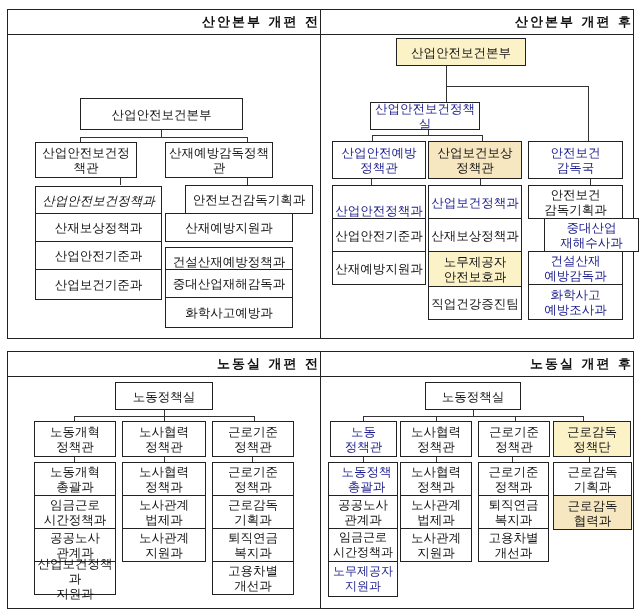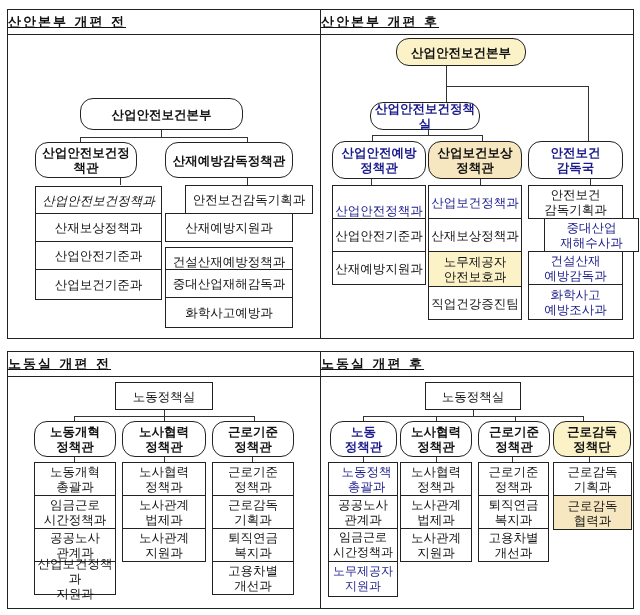--- a/index.html
+++ b/index.html
@@ -1,43 +1,43 @@
 <!DOCTYPE html>
 <html><head>
 <meta charset="utf-8">
 <style>
   html, body { margin:0; padding:0; background:#ffffff; }
   body { width:640px; height:615px; position:relative; overflow:hidden;
          font-family:"DejaVu Sans", sans-serif; color:#111; }
   .panel { position:absolute; border:1.5px solid #222; background:#fff; box-sizing:border-box; }
   .panel-title { position:absolute; left:0; right:0; top:0; height:24px; border-bottom:1.5px solid #222;
-                 font-size:13px; font-weight:bold; text-align:left; line-height:24px; letter-spacing:2px;text-decoration:underline; }
+                 font-size:13px; font-weight:bold; text-align:right; line-height:24px; letter-spacing:2px; }
   .box { position:absolute; border:1.3px solid #222; background:#fff; box-sizing:border-box;
          display:flex; align-items:center; justify-content:center; text-align:center;
          font-size:12.5px; line-height:15px; white-space:pre-line; padding:0 1px; }
-  .bold { font-weight:bold;border-radius:13px; }
+  .bold { font-weight:normal; }
   .blue { color:#1a1a8c; }
   .hl { background:#fcf2c8; }
   .hl2 { background:#f7e7c0; }
   .line { position:absolute; background:#333; }
   .sm { font-size:12px; }
 </style>
 </head>
 <body>
 
 <div class="panel" style="left:7px;top:9px;width:314px;height:330px;">
   <div class="panel-title">산안본부 개편 전</div>
 </div>
 <div class="box bold" style="left:80px;top:98px;width:163px;height:32px;">산업안전보건본부</div>
 <div class="line" style="left:161px;top:130px;width:1px;height:8px;"></div>
 <div class="line" style="left:80px;top:137px;width:167px;height:1px;"></div>
 <div class="line" style="left:80px;top:137px;width:1px;height:6px;"></div>
 <div class="line" style="left:247px;top:137px;width:1px;height:6px;"></div>
 <div class="box bold" style="left:35px;top:142px;width:102px;height:36px;">산업안전보건정책관</div>
-<div class="box bold" style="left:165px;top:142px;width:128px;height:36px;">산재예방감독정책관</div>
+<div class="box bold" style="left:165px;top:142px;width:108px;height:36px;">산재예방감독정책관</div>
 <div class="line" style="left:120px;top:178px;width:1px;height:7px;"></div>
 <div class="line" style="left:247px;top:178px;width:1px;height:7px;"></div>
 
 <div class="box" style="left:35px;top:186px;width:127px;height:29px;font-style:italic;">산업안전보건정책과</div>
 <div class="box" style="left:35px;top:213px;width:127px;height:29px;">산재보상정책과</div>
 <div class="box" style="left:35px;top:241px;width:127px;height:29px;">산업안전기준과</div>
 <div class="box" style="left:35px;top:269px;width:127px;height:31px;">산업보건기준과</div>
 
 <div class="box" style="left:165px;top:185px;width:128px;height:29px;margin-left:20px;">안전보건감독기획과</div>
 <div class="box" style="left:165px;top:213px;width:128px;height:29px;">산재예방지원과</div>

